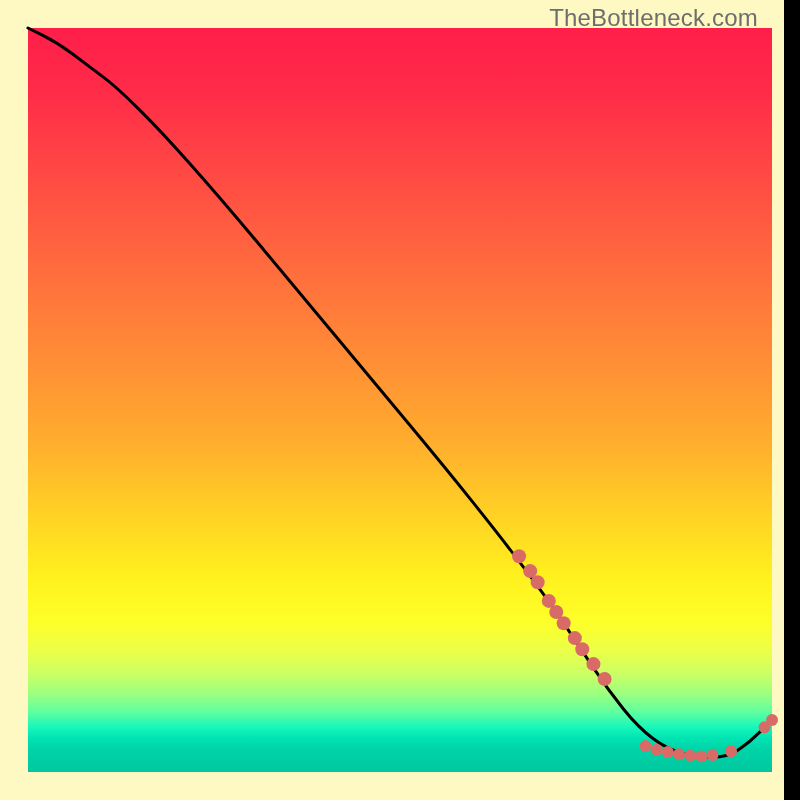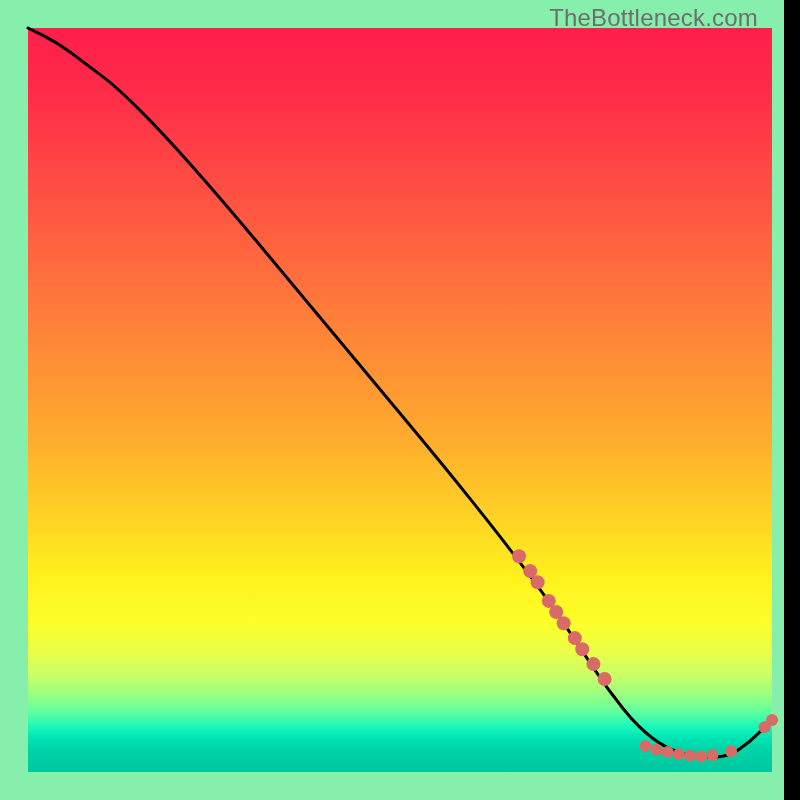--- a/index.html
+++ b/index.html
@@ -8,21 +8,21 @@
     width: 800px;
     height: 800px;
     background: #000;
     overflow: hidden;
     font-family: Arial, Helvetica, sans-serif;
   }
   .stage {
     position: relative;
     width: 784px;
     height: 800px;
-    background: #86efac;
+    background: #fef9c3;
   }
   .plot {
     position: absolute;
     left: 28px;
     top: 28px;
     width: 744px;
     height: 744px;
     
     background: linear-gradient(
       to bottom,

